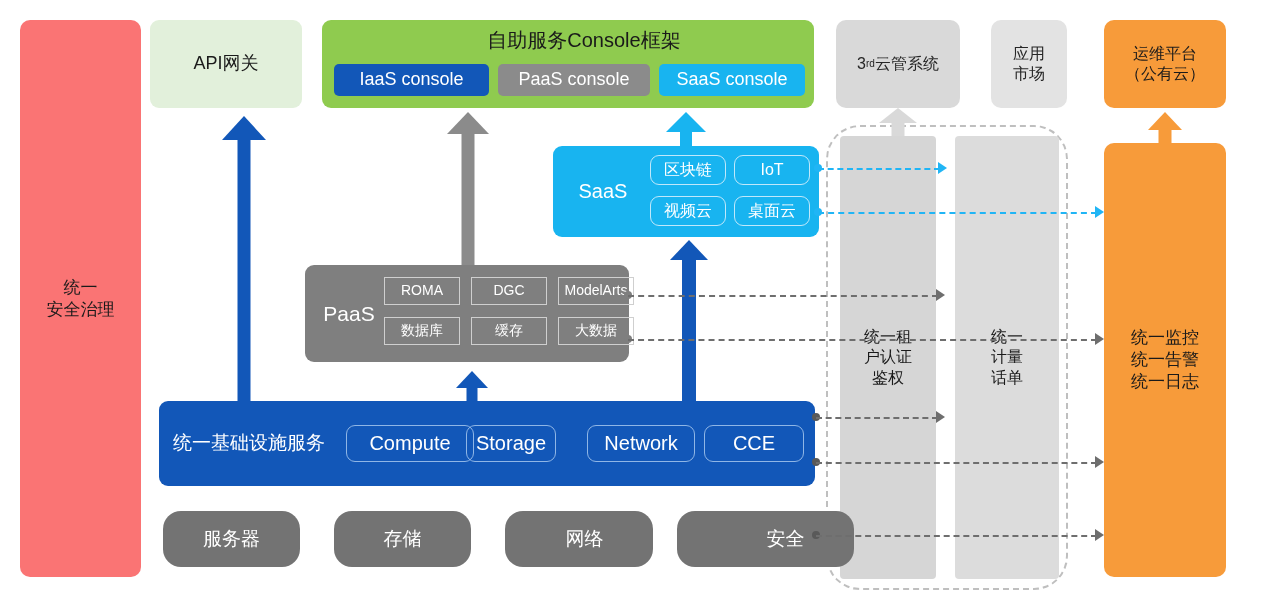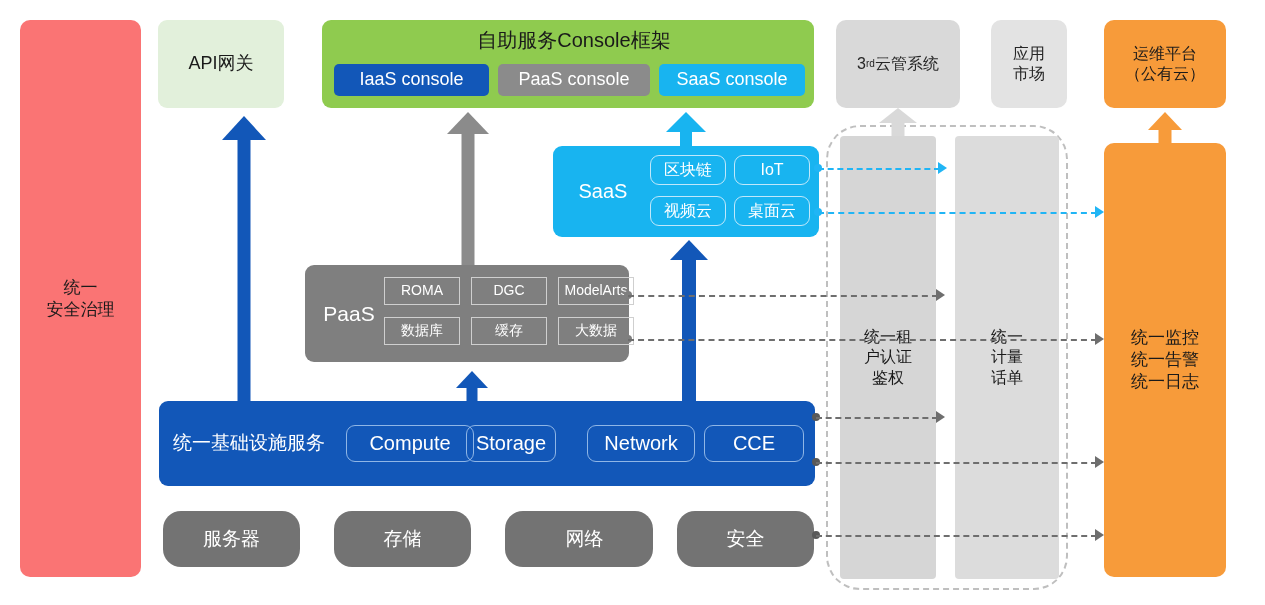--- a/index.html
+++ b/index.html
@@ -29,34 +29,34 @@
   }
   
   #security-col {
     left: 20px; top: 20px; width: 121px; height: 557px;
     background: #fa7474;
     color: #1a1a1a;
     font-size: 17px;
     border-radius: 10px;
   }
   #api-gateway {
-    left: 158px; top: 20px; width: 126px; height: 88px;
+    left: 150px; top: 20px; width: 152px; height: 88px;
     background: #e2f0db;
     color: #1a1a1a;
     font-size: 18px;
   }
   #console-frame {
     left: 322px; top: 20px; width: 492px; height: 88px;
     background: #8fcb4f;
     border-radius: 9px;
     display: block;
   }
   #console-title {
     position: absolute;
-    left: 6px; top: 8px; width: 100%;
+    left: 16px; top: 8px; width: 100%;
     text-align: center;
     font-size: 20px;
     color: #1a1a1a;
   }
   .console-pill {
     position: absolute;
     top: 44px;
     height: 32px;
     border-radius: 5px;
     display: flex;
@@ -205,21 +205,21 @@
     position: absolute;
     top: 511px; height: 56px;
     background: #737373;
     border-radius: 18px;
     display: flex; align-items: center; justify-content: center;
     font-size: 19px; color: #ffffff;
   }
   #hw-0 { left: 163px; width: 137px; }
   #hw-1 { left: 334px; width: 137px; }
   #hw-2 { left: 505px; width: 137px; padding-left: 11px; }
-  #hw-3 { left: 677px; width: 137px; }
+  #hw-3 { left: 677px; width: 137px; padding-left: 40px; }
 
   
   .arrow-up {
     position: absolute;
   }
   .arrow-up .shaft {
     position: absolute;
     left: 50%;
     transform: translateX(-50%);
     bottom: 0;

